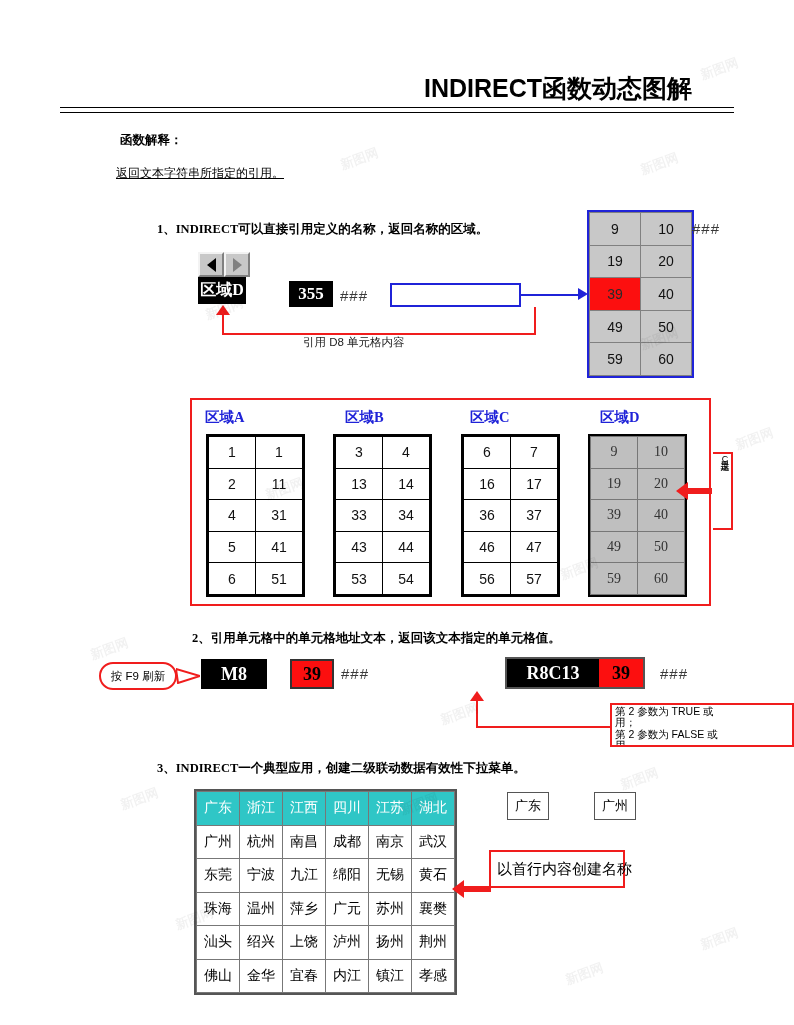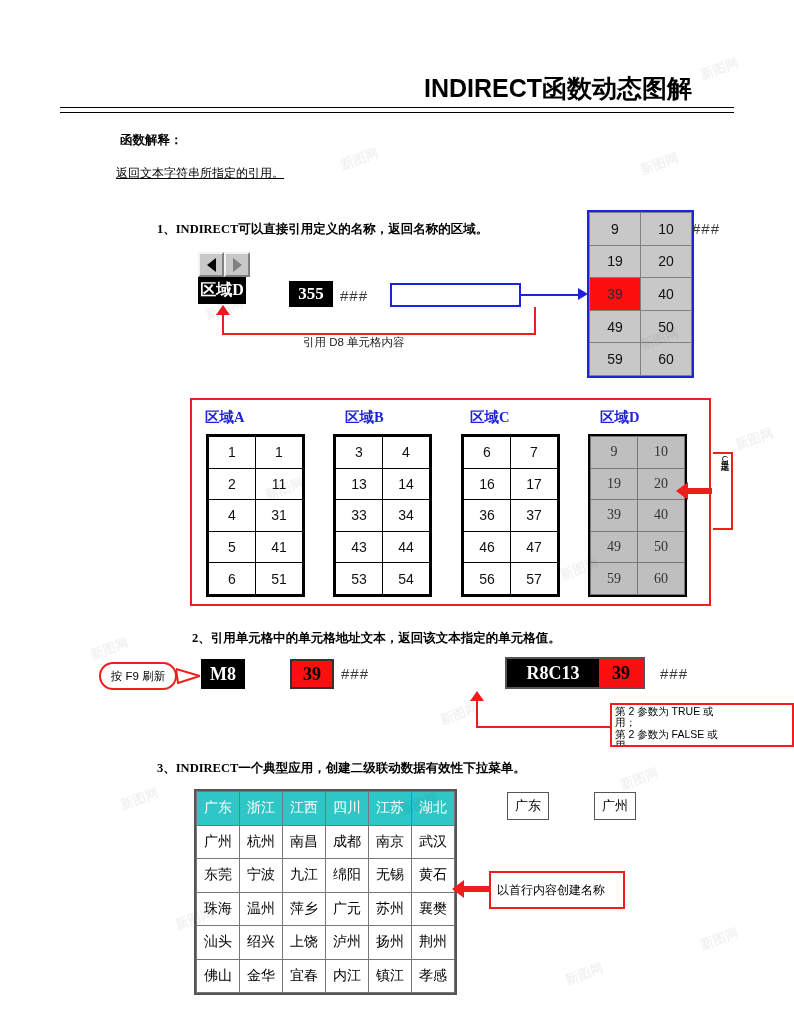--- a/index.html
+++ b/index.html
@@ -94,21 +94,21 @@
      writing-mode:vertical-rl;text-orientation:upright;letter-spacing:0px;overflow:hidden;}
   #vnote-arrow-line{left:686px;top:488px;width:26px;height:6px;background:#f01d1d;}
   #vnote-arrow-head{left:676px;top:482px;width:0;height:0;
      border-top:9px solid transparent;border-bottom:9px solid transparent;border-right:12px solid #f01d1d;}
 
   
   #f9-callout{left:99px;top:662px;width:78px;height:28px;border:2px solid #f01d1d;border-radius:14px;background:#fff;
      display:flex;align-items:center;justify-content:center;font-size:11.5px;color:#000;
      font-family:"Liberation Sans","DejaVu Sans",sans-serif;white-space:nowrap;box-sizing:border-box;}
   #f9-tail{left:176px;top:668px;width:24px;height:16px;}
-  #m8{left:201px;top:659px;width:44px;height:30px;font-size:18px;}
+  #m8{left:201px;top:659px;width:66px;height:30px;font-size:18px;}
   #red39a{left:290px;top:659px;width:44px;height:30px;background:#fc0f0f;color:#000;border:2px solid #333;
      display:flex;align-items:center;justify-content:center;font-size:18px;font-weight:bold;box-sizing:border-box;
      font-family:"Liberation Serif","DejaVu Serif",serif;}
   #hash2{left:341px;top:665px;}
 
   #r8c13-wrap{left:505px;top:657px;height:32px;border:2px solid #555;box-sizing:border-box;display:flex;background:#000;}
   #r8c13-label{width:92px;height:28px;display:flex;align-items:center;justify-content:center;color:#fff;
      font-size:18px;font-weight:bold;font-family:"Liberation Serif","DejaVu Serif",serif;}
   #r8c13-val{width:44px;height:28px;background:#fc0f0f;color:#000;display:flex;align-items:center;justify-content:center;
      font-size:18px;font-weight:bold;font-family:"Liberation Serif","DejaVu Serif",serif;}
@@ -131,22 +131,22 @@
      border:1px solid #777;background:#fff;
      font-family:"Liberation Sans","DejaVu Sans",sans-serif;}
   #city-grid tr.hdr td{background:#2fc6c6;color:#fff;}
 
   .dd{position:absolute;height:28px;border:1px solid #555;background:#fff;box-sizing:border-box;
      display:flex;align-items:center;justify-content:center;font-size:13px;color:#000;
      font-family:"Liberation Sans","DejaVu Sans",sans-serif;}
   #dd1{left:507px;top:792px;width:42px;}
   #dd2{left:594px;top:792px;width:42px;}
 
-  #name-note{left:489px;top:871px;width:136px;height:38px;border:2px solid #f01d1d;background:#fff;box-sizing:border-box;
-     display:flex;align-items:center;padding-left:6px;font-size:12px;color:#000;
+  #name-note{left:489px;top:850px;width:136px;height:38px;border:2px solid #f01d1d;background:#fff;box-sizing:border-box;
+     display:flex;align-items:center;padding-left:6px;font-size:15px;color:#000;
      font-family:"Liberation Sans","DejaVu Sans",sans-serif;white-space:nowrap;}
   #name-arrow-line{left:463px;top:886px;width:28px;height:6px;background:#f01d1d;}
   #name-arrow-head{left:452px;top:880px;width:0;height:0;
      border-top:9px solid transparent;border-bottom:9px solid transparent;border-right:12px solid #f01d1d;}
 
   
   .wm{position:absolute;color:rgba(0,0,0,0.055);font-size:13px;font-weight:bold;
      font-family:"Liberation Sans","DejaVu Sans",sans-serif;transform:rotate(-20deg);pointer-events:none;user-select:none;}
 </style>
 </head>

